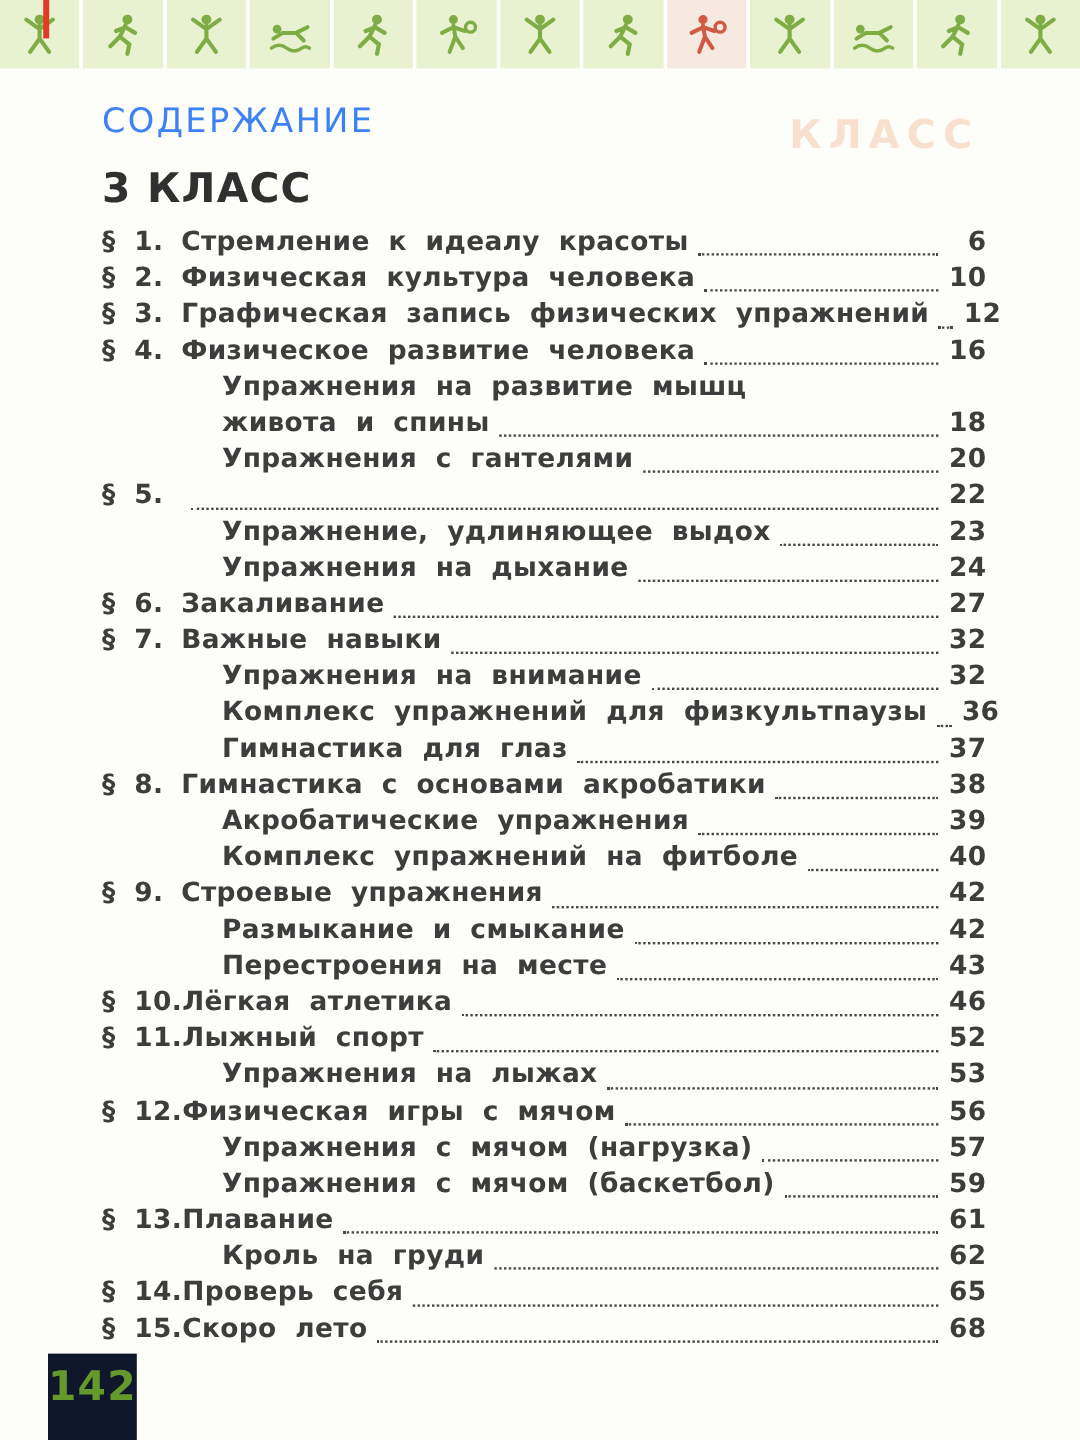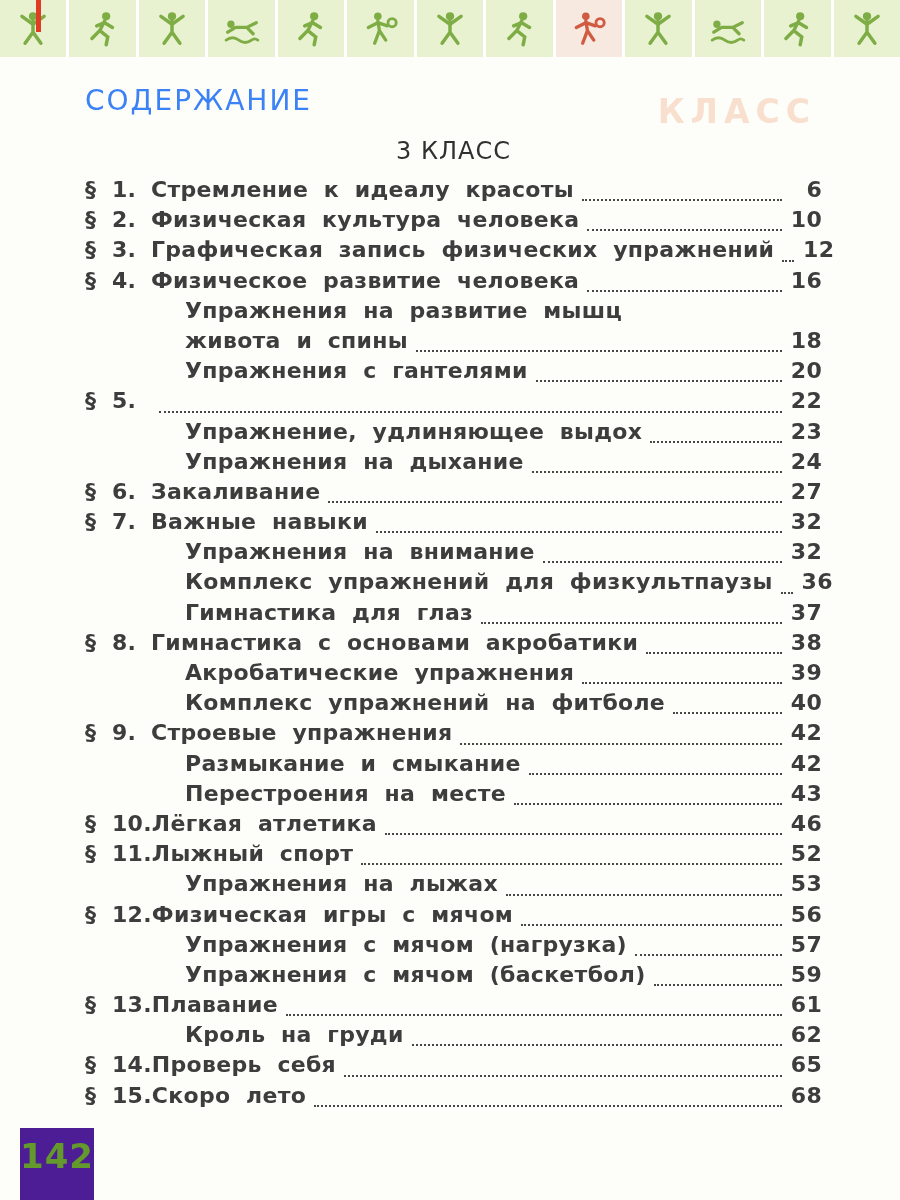--- a/index.html
+++ b/index.html
@@ -28,40 +28,39 @@
     color:#e87a35;opacity:.22;filter:blur(.6px);
   }
 
   
   .content{position:absolute;left:85px;right:78px;top:84px;color:#3d3d3d;}
   .title{
     margin:0 0 20px 0;font-size:28px;font-weight:400;letter-spacing:2px;
     color:#3b82f6;
   }
   .section{
-    margin:0 0 12px 0;font-size:24px;font-weight:400;letter-spacing:1px;
+    margin:0 0 12px 0;font-size:34px;font-weight:700;letter-spacing:1px;
     color:#303030;
-    text-align:center;
   }
 
   
   .toc{font-size:22px;font-weight:700;letter-spacing:.3px;word-spacing:.35em;}
   .row{display:flex;align-items:baseline;height:30.2px;white-space:nowrap;}
   .row .prefix{min-width:66px;}
   .row.lvl2{padding-left:100px;}
   .leader{
     flex:1 1 auto;min-width:12px;align-self:flex-end;
     border-bottom:2.6px dotted #474747;margin:0 6px 6px 8px;
   }
   .pg{min-width:34px;text-align:right;}
 
   
   .pagenum-strip{
-    position:absolute;left:20px;top:1128px;width:74px;height:72px;
-    background:#4c1d95;display:flex;align-items:flex-start;justify-content:center;
+    position:absolute;left:40px;top:1128px;width:74px;height:72px;
+    background:#0f172a;display:flex;align-items:flex-start;justify-content:center;
   }
   .pagenum-strip span{
     margin-top:8px;font-size:34px;font-weight:800;color:#64992b;letter-spacing:1px;
   }
 </style>
 </head>
 <body>
 
 <svg class="svg-defs" xmlns="http://www.w3.org/2000/svg" aria-hidden="true">
   <symbol id="ic-runner" viewBox="0 0 24 24">

